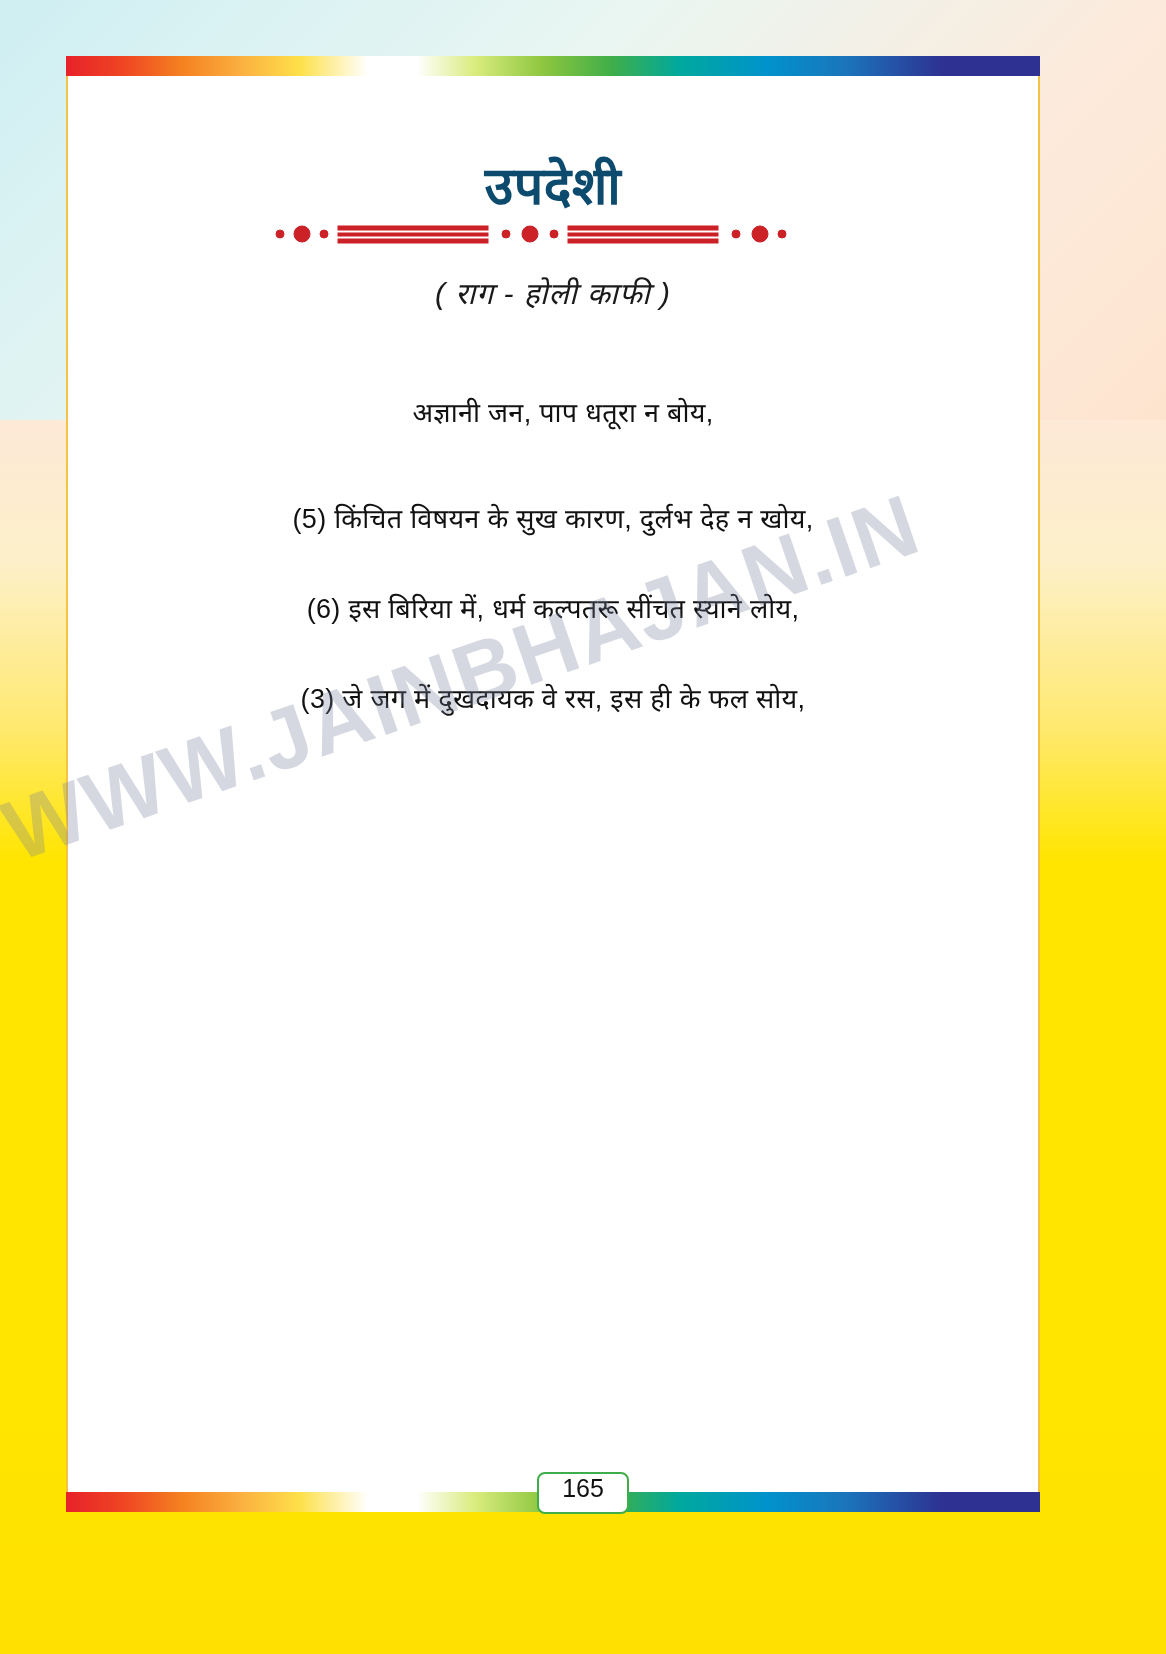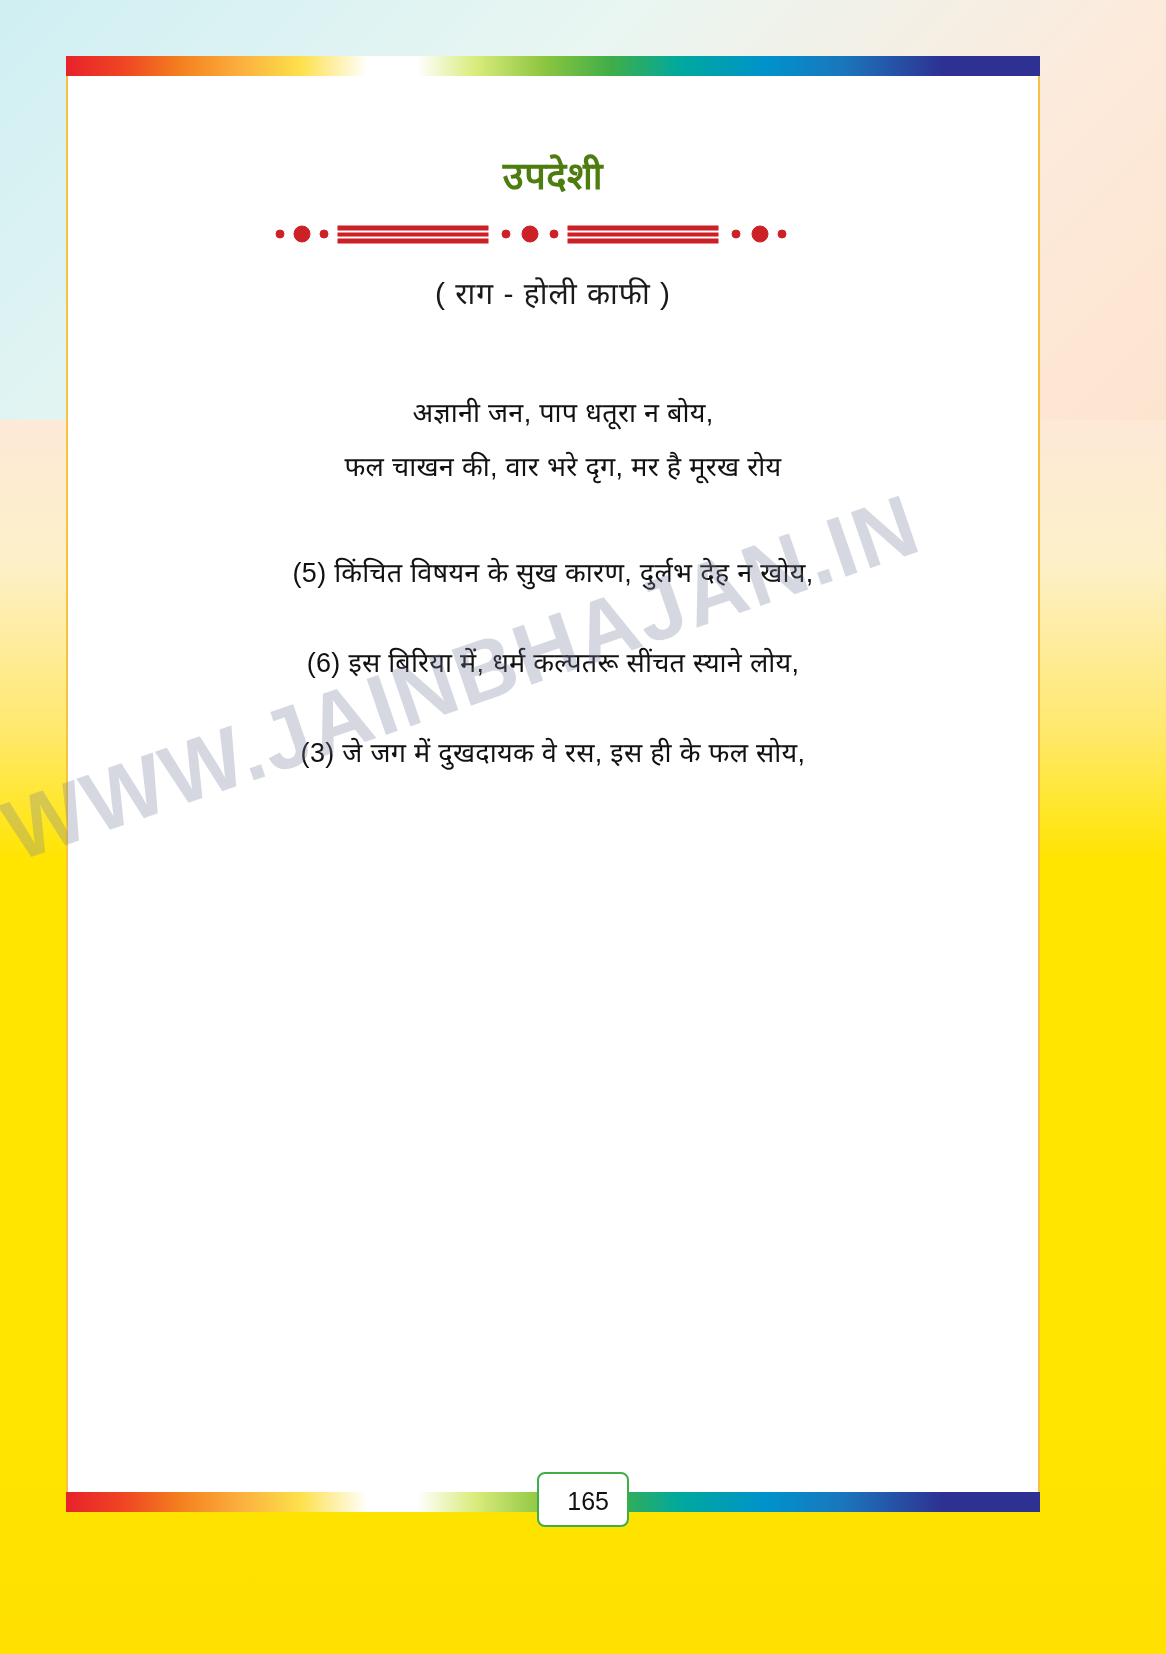--- a/index.html
+++ b/index.html
@@ -96,23 +96,23 @@
   .sheet-rule-left { left: 66px; }
   .sheet-rule-right { left: 1038px; }
 
   
   .title {
     position: absolute;
     top: 92px;
     left: 0;
     width: 974px;
     text-align: center;
-    font-size: 38px;
+    font-size: 52px;
     font-weight: bold;
-    color: #4d7c0f;
+    color: #0c4a6e;
     letter-spacing: 0.5px;
   }
 
   
   .divider {
     position: absolute;
     top: 156px;
     left: 0;
     width: 974px;
     height: 44px;
@@ -121,20 +121,21 @@
   
   .raag {
     position: absolute;
     top: 216px;
     left: 0;
     width: 974px;
     text-align: center;
     font-size: 30px;
     color: #1a1a1a;
     letter-spacing: 1px;
+    font-style: italic;
   }
 
   
   .verses {
     position: absolute;
     top: 330px;
     left: 0;
     width: 974px;
     color: #111111;
   }
@@ -169,23 +170,23 @@
   }
 
   
   .page-number {
     position: absolute;
     left: 50%;
     transform: translateX(-50%);
     top: 1472px;
     z-index: 6;
     min-width: 92px;
-    padding: 13px 18px 9px;
+    padding: 0 18px 9px;
     box-sizing: border-box;
-    text-align: right;
+    text-align: center;
     background: #ffffff;
     border: 2px solid #3fae49;
     border-radius: 8px;
     font-size: 25px;
     color: #111111;
   }
 </style>
 </head>
 <body>
 
@@ -226,21 +227,20 @@
         </g>
       </svg>
     </div>
 
     <div class="raag">( राग - होली  काफी )</div>
 
     <div class="verses">
 
       <div class="stanza intro">
         <div class="vline">अज्ञानी  जन, पाप  धतूरा न  बोय,</div>
-        <div class="vline">फल  चाखन  की, वार  भरे  दृग, मर  है  मूरख  रोय</div>
       </div>
 
       <div class="stanza">
         <div class="vline">(5)   किंचित विषयन  के  सुख  कारण, दुर्लभ  देह न  खोय,</div>
       </div>
 
       <div class="stanza">
         <div class="vline">(6)   इस  बिरिया  में, धर्म  कल्पतरू  सींचत  स्याने  लोय,</div>
       </div>
 

